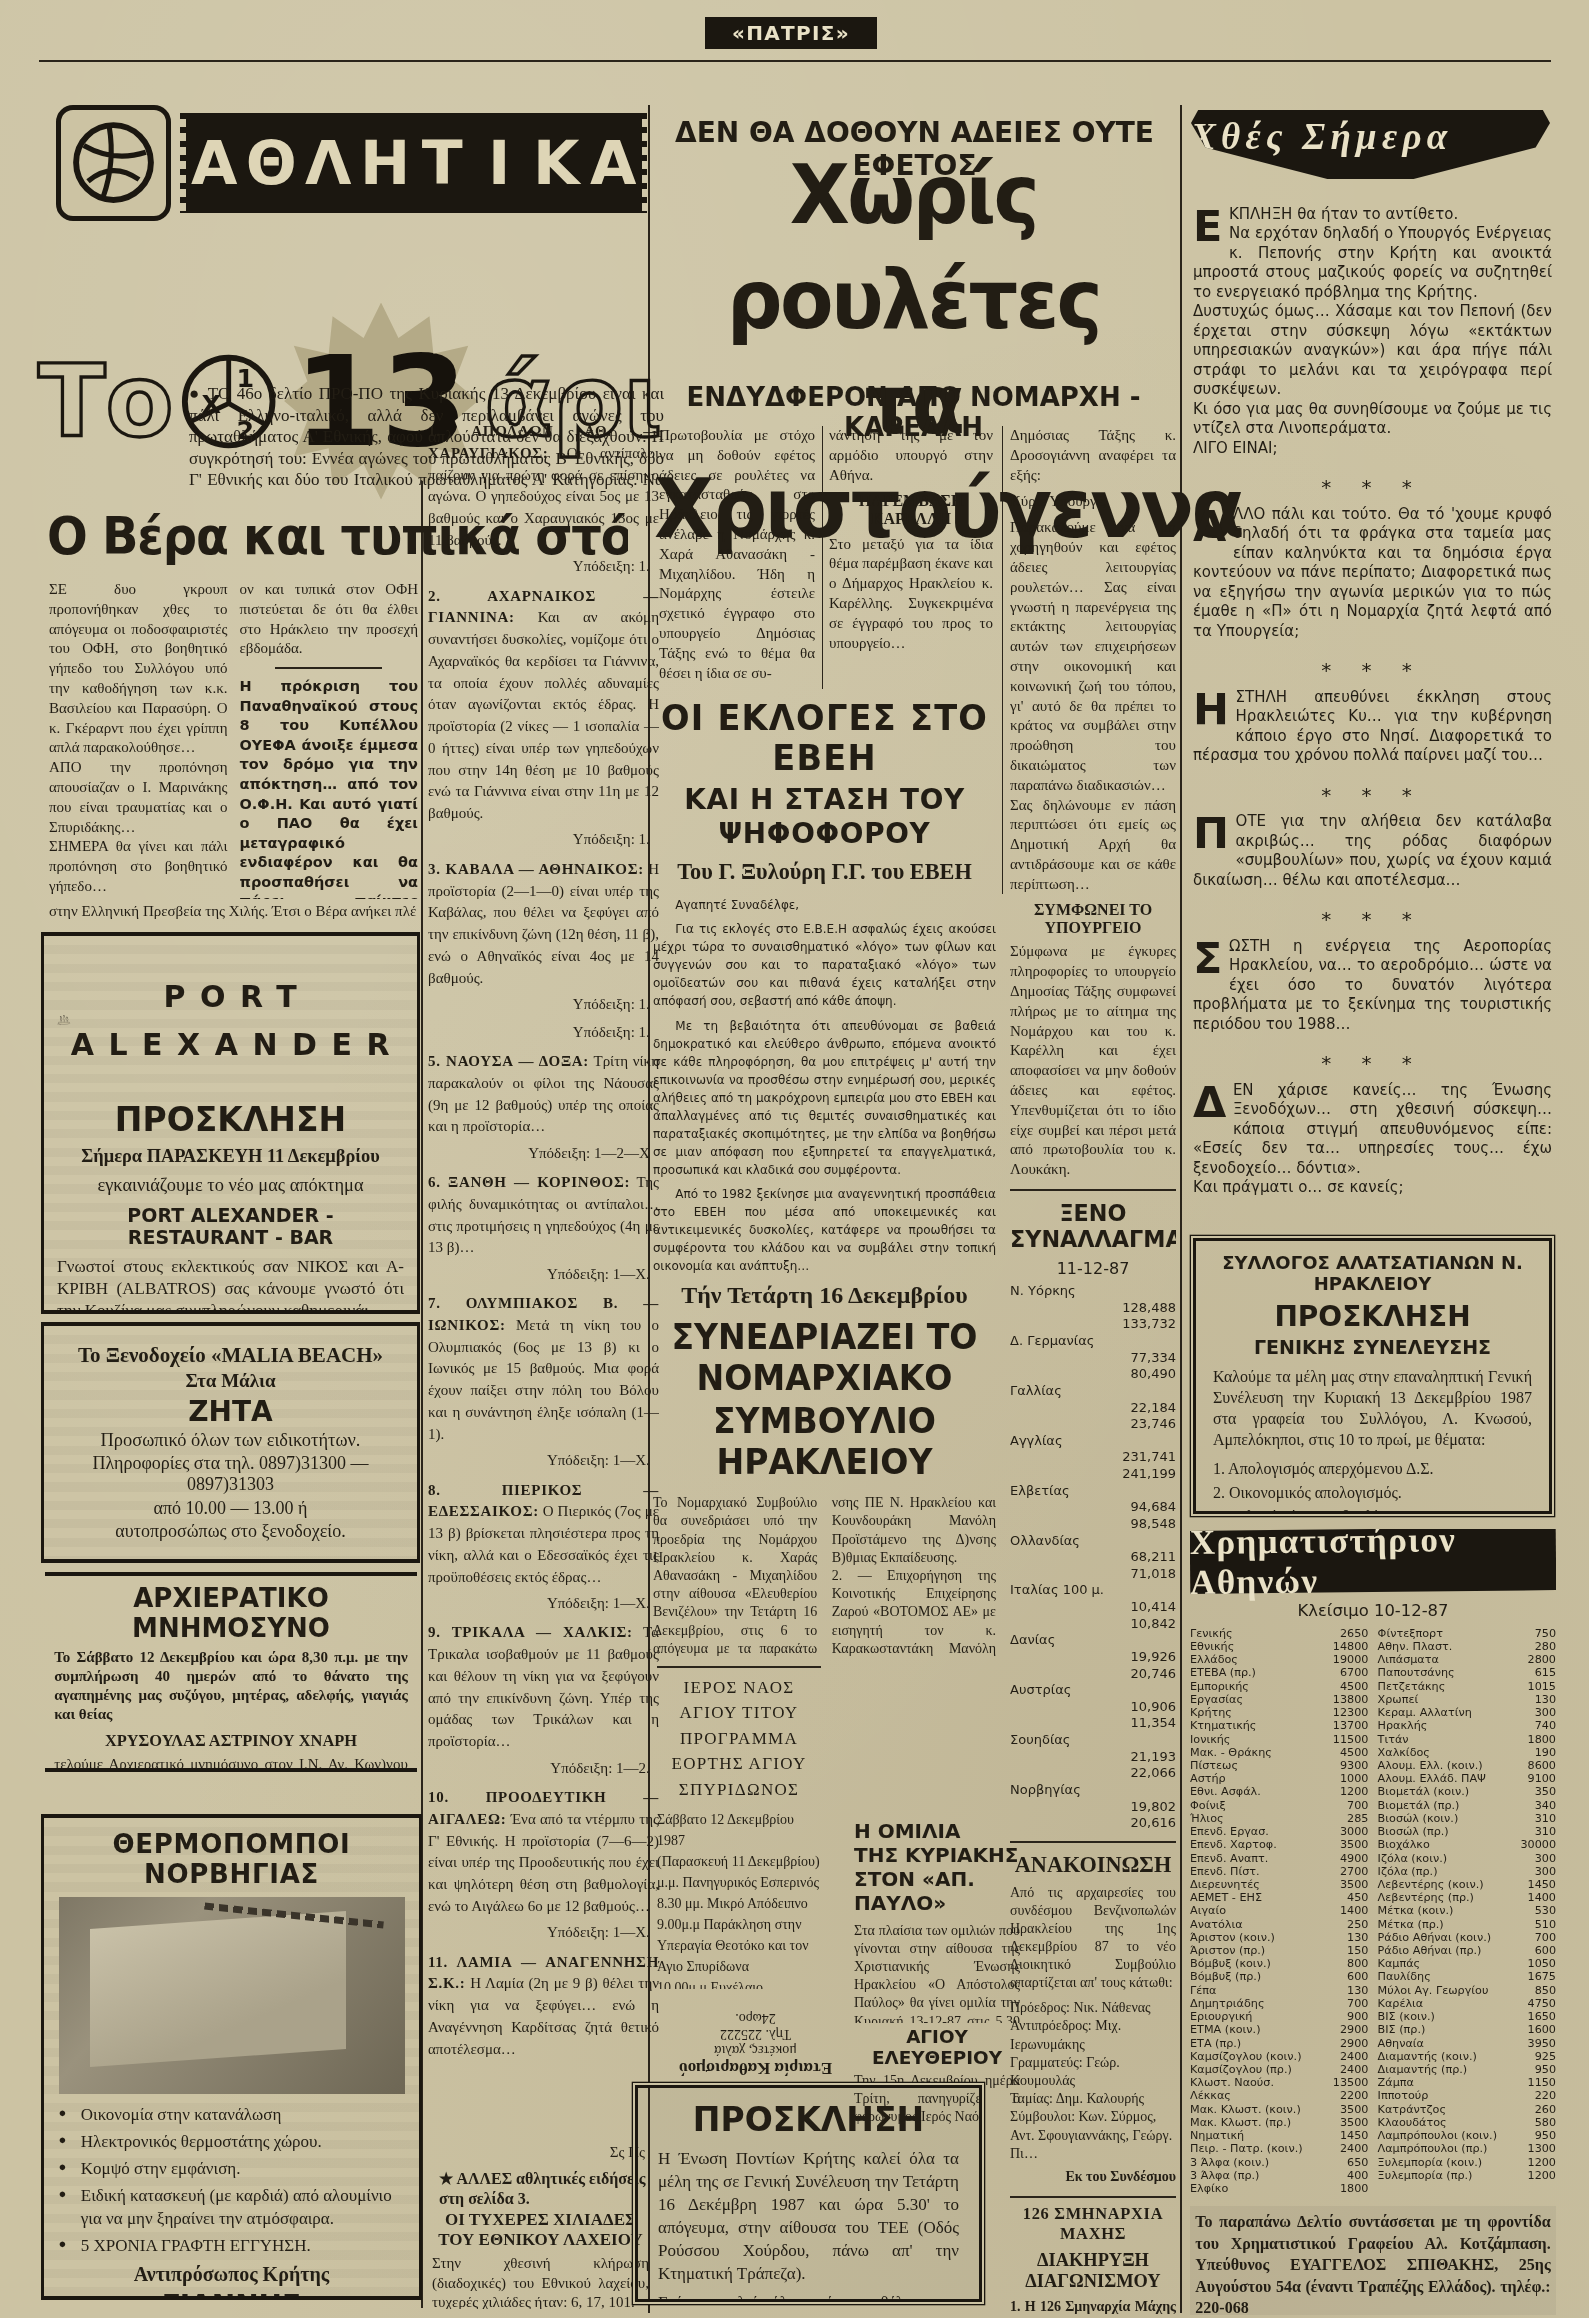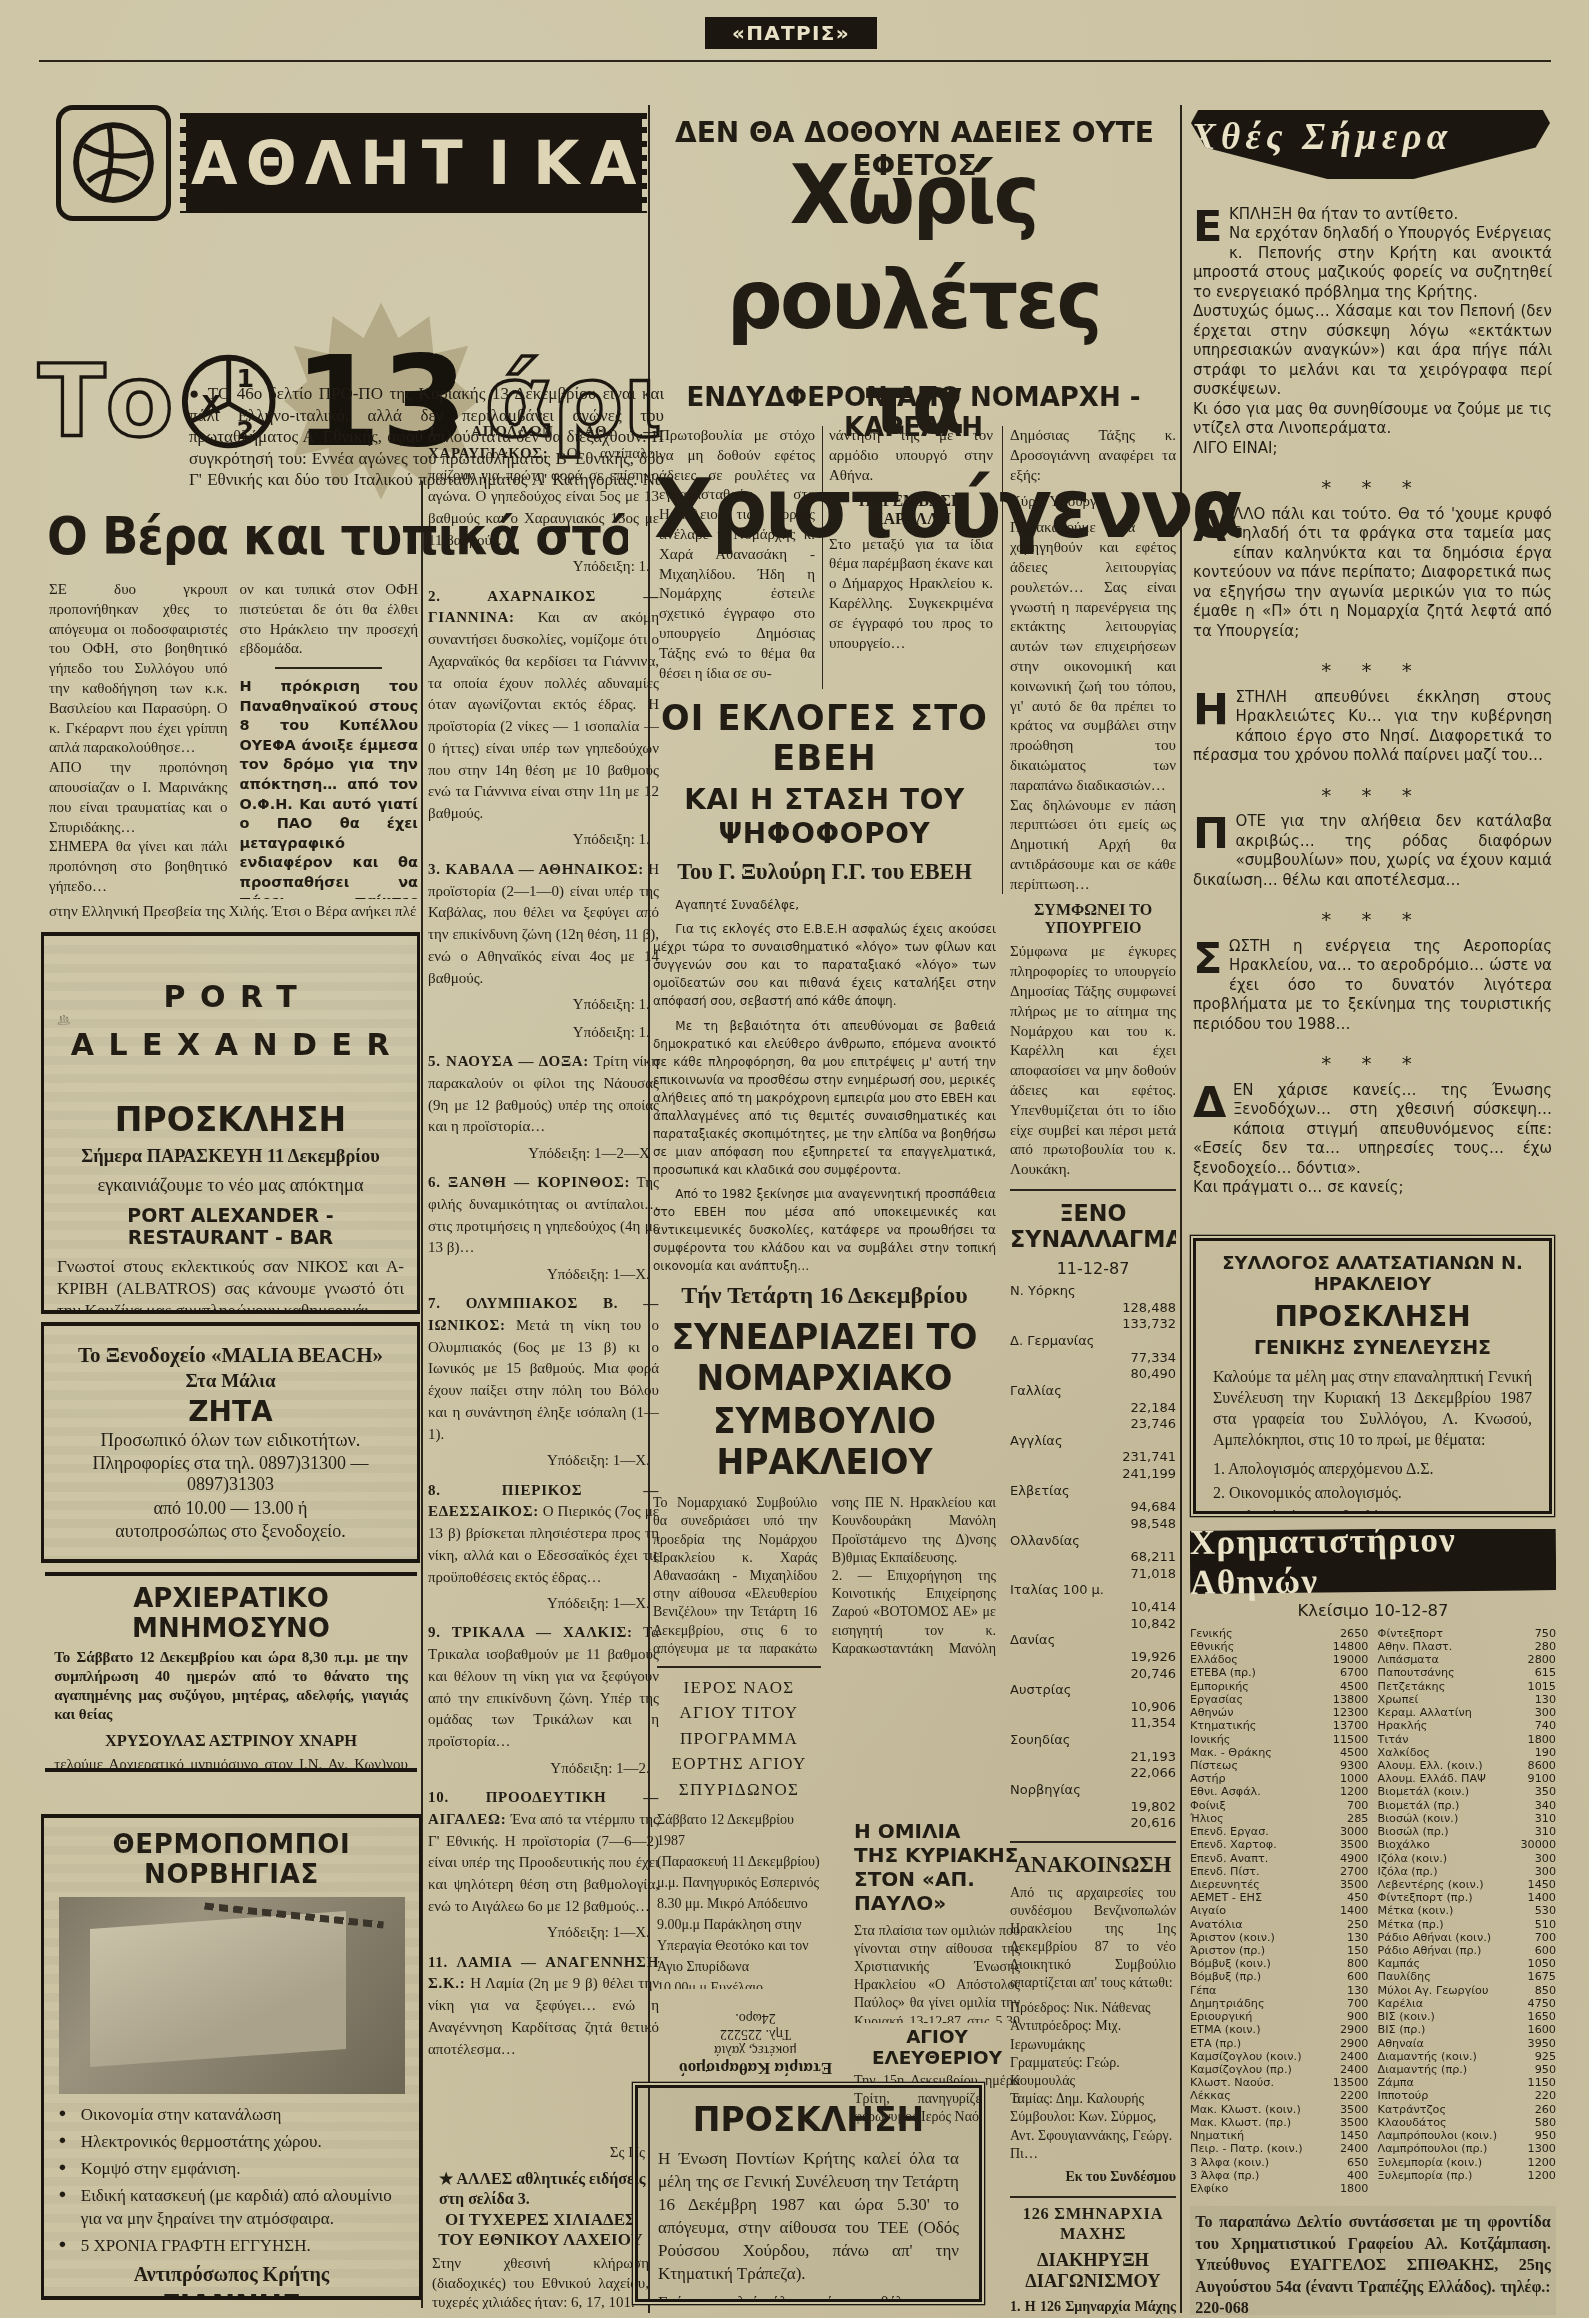--- a/index.html
+++ b/index.html
@@ -587,21 +587,21 @@
             <span class="sname">Εμπορικής</span>
             <span class="sval">4500</span>
           </div>
 
           <div class="srow">
             <span class="sname">Εργασίας</span>
             <span class="sval">13800</span>
           </div>
 
           <div class="srow">
-            <span class="sname">Αθηνών</span>
+            <span class="sname">Κρήτης</span>
             <span class="sval">12300</span>
           </div>
 
           <div class="srow">
             <span class="sname">Κτηματικής</span>
             <span class="sval">13700</span>
           </div>
 
           <div class="srow">
             <span class="sname">Ιονικής</span>
@@ -874,21 +874,21 @@
             <span class="sname">Ιζόλα (πρ.)</span>
             <span class="sval">300</span>
           </div>
 
           <div class="srow">
             <span class="sname">Λεβεντέρης (κοιν.)</span>
             <span class="sval">1450</span>
           </div>
 
           <div class="srow">
-            <span class="sname">Φίντεξπορτ (πρ.)</span>
+            <span class="sname">Λεβεντέρης (πρ.)</span>
             <span class="sval">1400</span>
           </div>
 
           <div class="srow">
             <span class="sname">Μέτκα (κοιν.)</span>
             <span class="sval">530</span>
           </div>
 
           <div class="srow">
             <span class="sname">Μέτκα (πρ.)</span>

